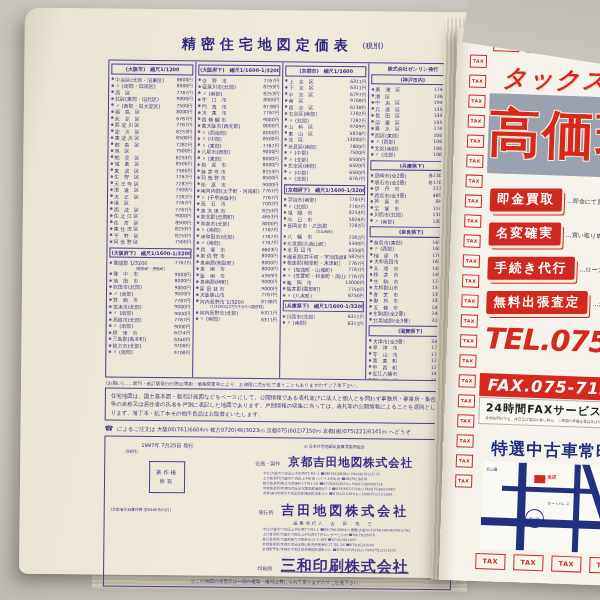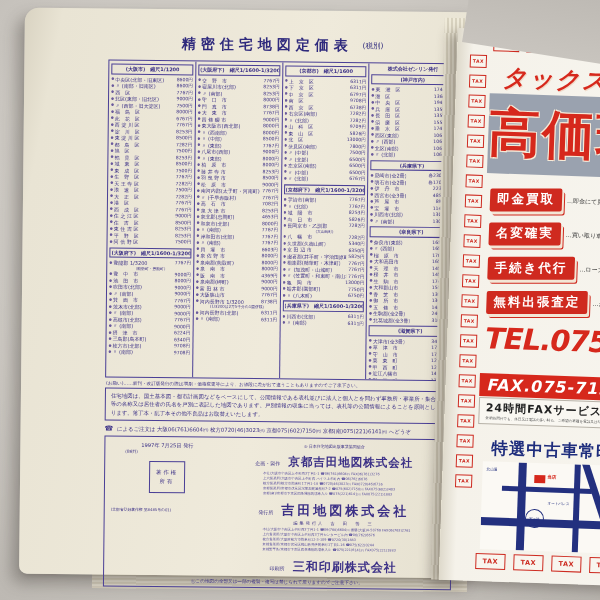--- a/index.html
+++ b/index.html
@@ -46,21 +46,21 @@
   .registration{font-size:3.8px;margin-top:14px;text-align:left;}
   .colo-right{flex:1;text-align:center;}
   .assoc-line{font-size:4px;margin-bottom:2px;}
   .maker-row{white-space:nowrap;}
   .maker-row .lbl{font-size:5px;margin-right:3px;}
   .maker-row .name{font-size:11.5px;font-weight:bold;letter-spacing:1px;}
   .micro-lines{margin:2px 0 3px 40px;text-align:left;}
   .micro-lines .mline{font-size:3.4px;line-height:1.45;color:#564c9d;white-space:nowrap;overflow:hidden;}
   .pub-row .name{font-size:13px;letter-spacing:3px;font-family:"DejaVu Serif",serif;}
   .editor-line{font-size:4.2px;letter-spacing:2px;margin-top:1px;}
-  .printer-row .name{font-size:12px;letter-spacing:1px;}
+  .printer-row .name{font-size:15px;letter-spacing:1px;text-decoration:underline;}
   .copy-warning{position:absolute;left:0;right:0;bottom:3px;text-align:center;font-size:4.6px;}
 
   
   .mid-edges{position:absolute;left:438px;top:18px;width:34px;height:562px;z-index:3;
     background:repeating-linear-gradient(90deg,#efead9 0 2px,#d8d2bf 2px 4px);
     transform:rotate(1.4deg);}
   .bottom-edges{position:absolute;left:92px;top:572px;width:375px;height:18px;z-index:1;
     background:repeating-linear-gradient(0deg,#dcd5c3 0 2px,#ebe5d5 2px 4px);
     transform:rotate(.6deg);}
 

